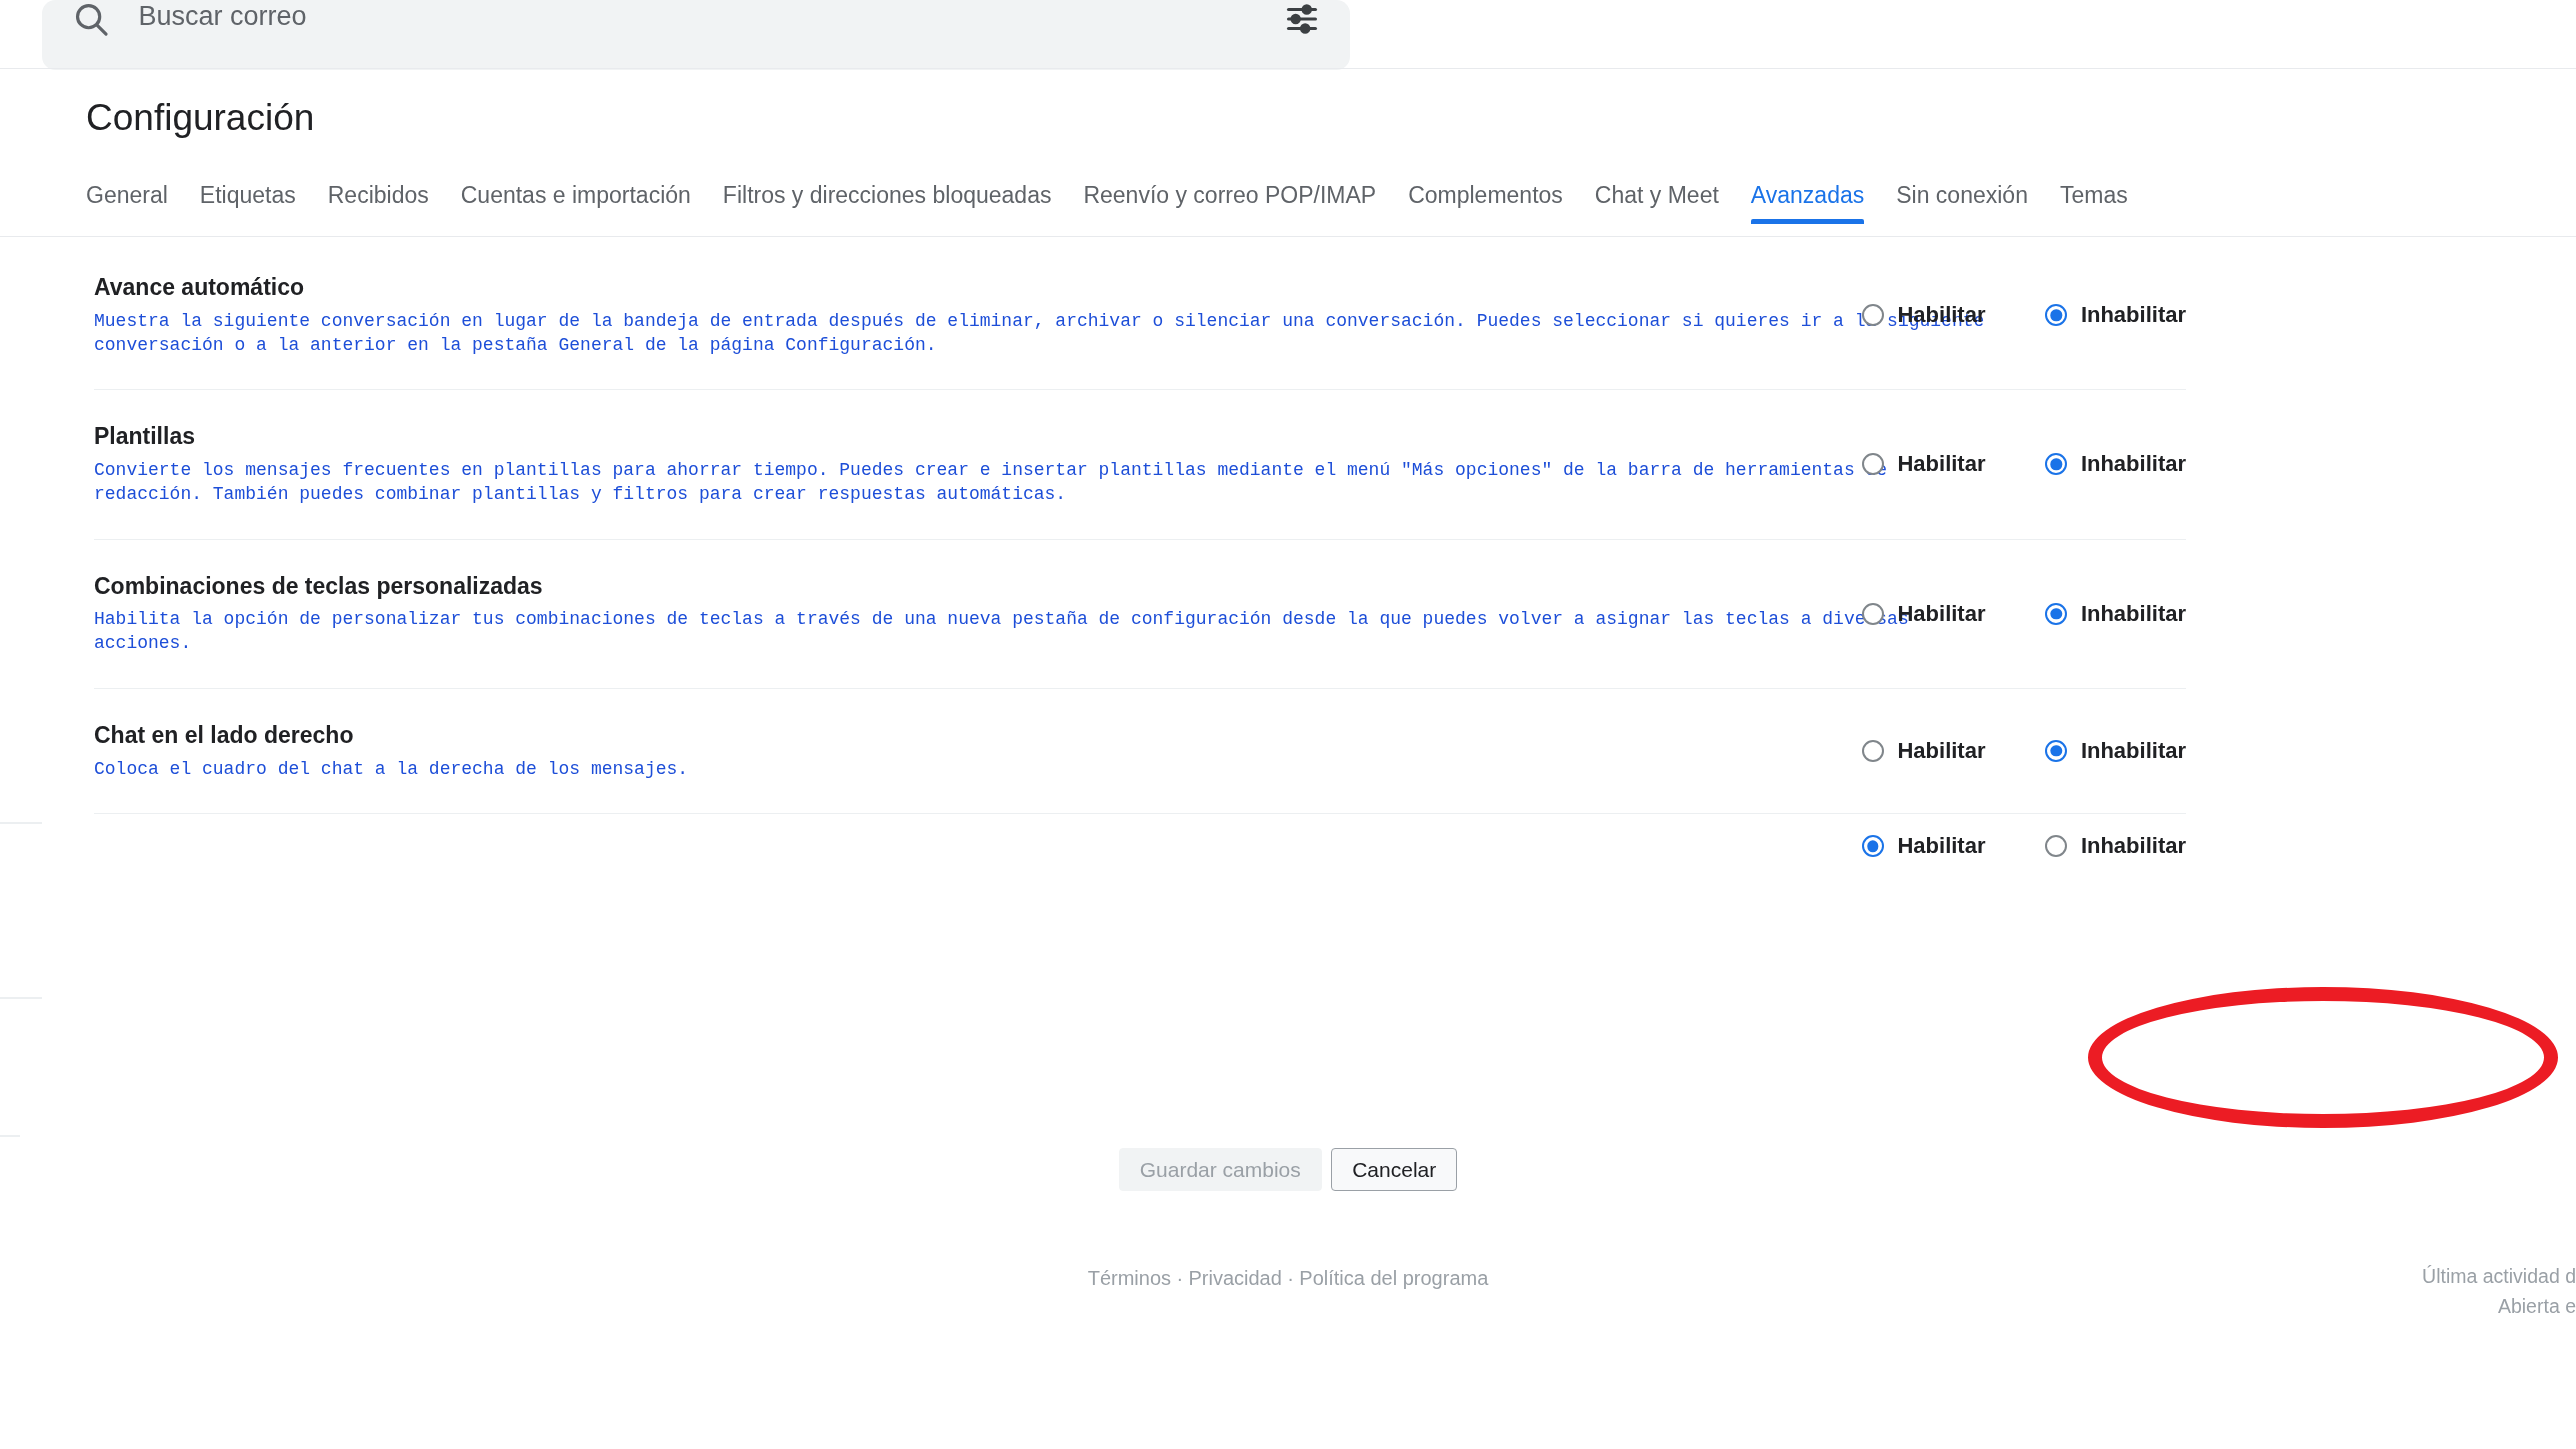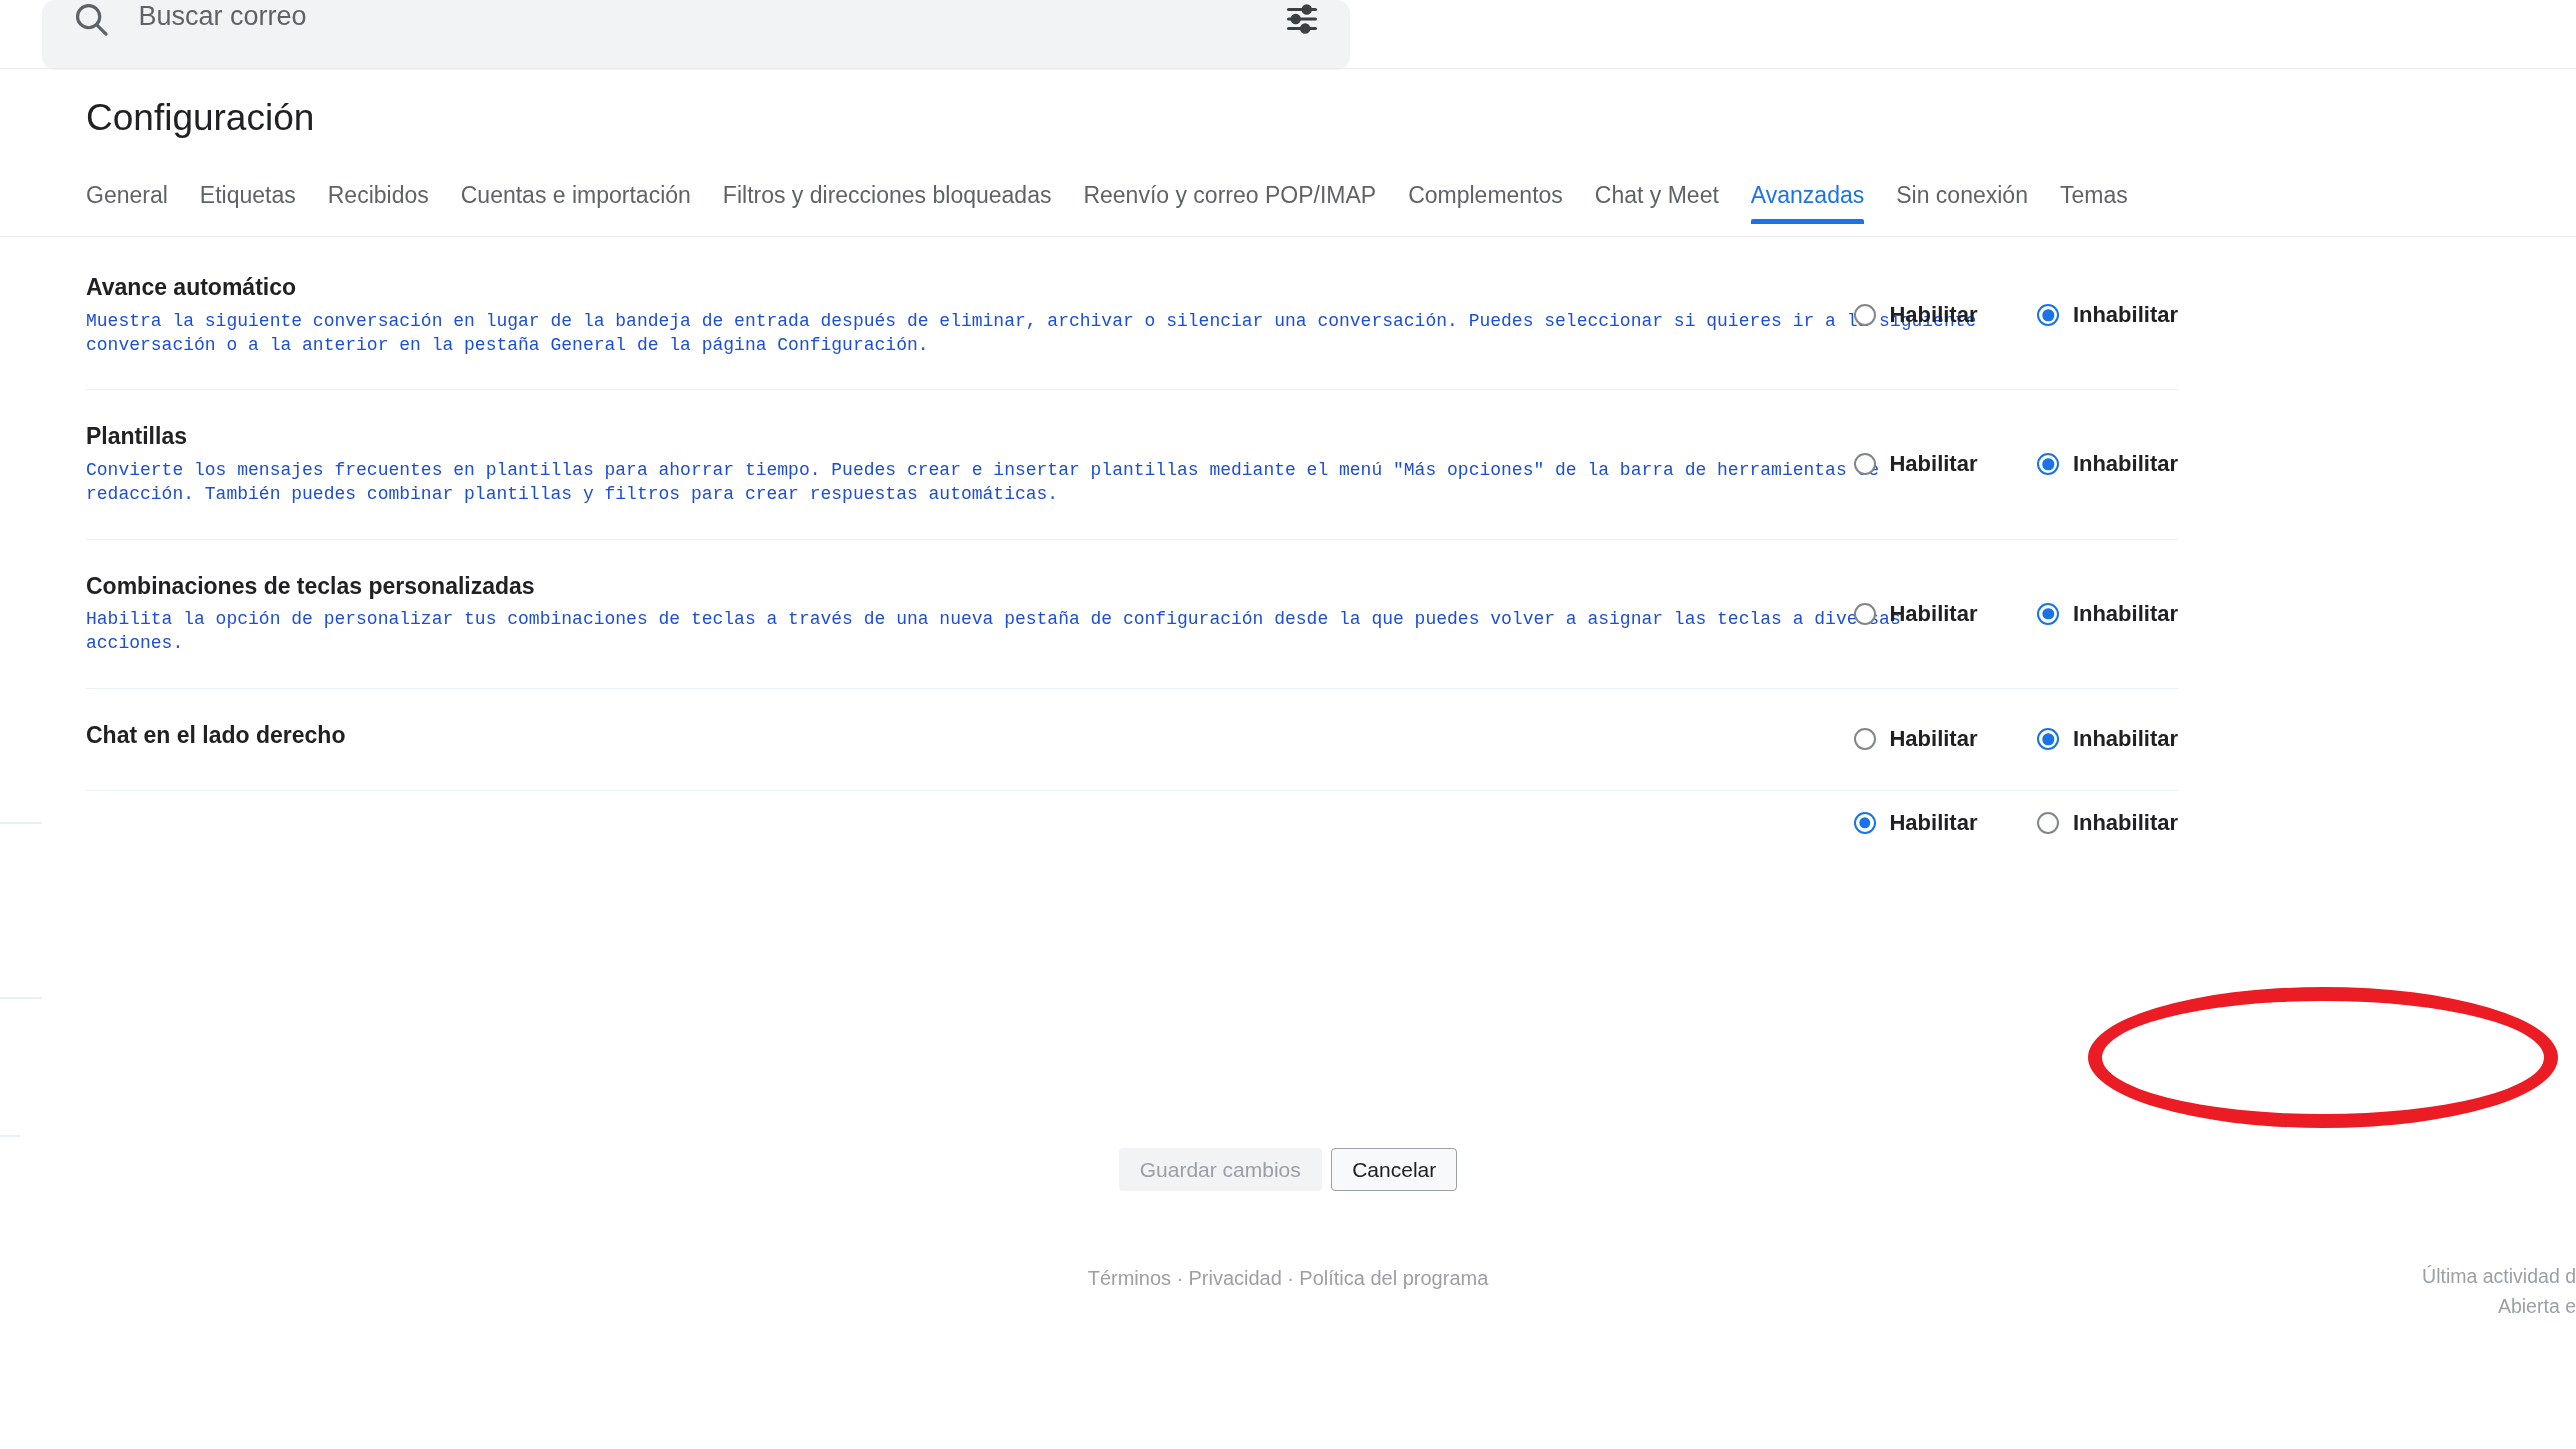--- a/index.html
+++ b/index.html
@@ -67,21 +67,21 @@
   .tab.active::after {
     content: ""; position: absolute; left: 0; right: 0; bottom: 0;
     height: 4.7px; background: #1a73e8; border-radius: 2px 2px 0 0;
   }
   .tabs-underline {
     position:absolute; left:0; top:236px; width:2576px; height:1.3px;
     background:#e8eaed;
   }
 
   
-  .settings { position: absolute; left: 0; top: 241px; width: 2264px; }
+  .settings { position: absolute; left: 8px; top: 241px; width: 2264px; }
   .row {
     position: relative;
     display: flex; align-items: flex-start;
     padding: 32px 0 32px 0;
     border-bottom: 1.3px solid #eceff1;
     margin: 0 86px;
   }
   .row-text { flex: 0 0 auto; max-width: 1979px; padding-right: 27px; }
   .row-title {
     font-size: 23px; font-weight: bold; color: #202124;
@@ -274,20 +274,21 @@
         <label class="radio-opt">
           <span class="radio checked"></span>
           <span class="radio-label">Inhabilitar</span>
         </label>
       </div>
     </div>
 
     <div class="row">
       <div class="row-text">
         <div class="row-title">Chat en el lado derecho</div>
+        <div class="row-desc">Coloca el cuadro del chat a la derecha de los mensajes.</div>
       </div>
       <div class="row-controls">
         <label class="radio-opt">
           <span class="radio"></span>
           <span class="radio-label">Habilitar</span>
         </label>
         <label class="radio-opt">
           <span class="radio checked"></span>
           <span class="radio-label">Inhabilitar</span>
         </label>

